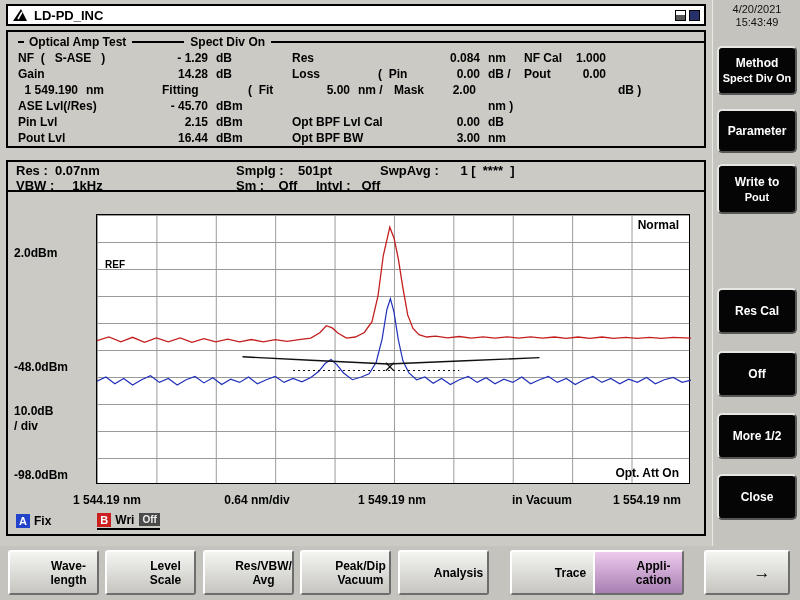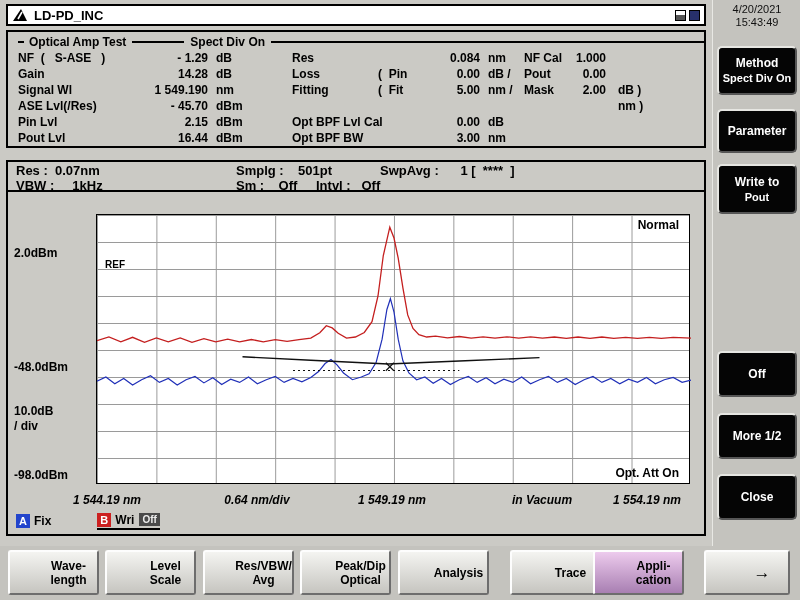--- a/index.html
+++ b/index.html
@@ -61,21 +61,21 @@
     background-image:
       linear-gradient(#9a9a9a 1px, transparent 1px),
       linear-gradient(90deg, #9a9a9a 1px, transparent 1px);
     background-size:59.4px 27px;
     border:1px solid #000;
   }
   .plot svg { position:absolute; left:0; top:0; }
   .ref  { position:absolute; left:8px;  top:44px;  font-size:10px; font-weight:bold; }
   .mode { position:absolute; right:10px; top:3px;  font-size:12px; font-weight:bold; }
   .att  { position:absolute; right:10px; bottom:3px; font-size:12px; font-weight:bold; }
-  .xlab { position:absolute; top:301px; transform:translateX(-50%); white-space:pre;font-style:italic; }
+  .xlab { position:absolute; top:301px; transform:translateX(-50%); white-space:pre; }
   .tstatus { position:absolute; left:8px; top:320px; height:18px; display:flex; align-items:center; }
   .badge { display:inline-block; width:14px; height:14px; line-height:14px; text-align:center;
            color:#fff; font-size:11px; font-weight:bold; }
   .badge.a { background:#2244cc; }
   .badge.b { background:#cc2020; }
   .tlabel { margin-left:4px; font-size:12px; font-weight:bold; }
   .bgroup { display:inline-flex; align-items:center; margin-left:46px;
             border-bottom:2px solid #000; padding-bottom:1px; }
   .chip { margin-left:5px; background:#4a4a4a; color:#eee; font-size:10px; font-weight:bold;
           padding:0 3px; line-height:13px; }
@@ -150,21 +150,20 @@
     <span class="pl-u">dB</span>
     <span class="pr-l">Loss</span>
     <span class="pr-p">(  Pin</span>
     <span class="pr-v">0.00</span>
     <span class="pr-u">dB /</span>
     <span class="pr-l2">Pout</span>
     <span class="pr-v2">0.00</span>
     <span class="pr-u2">dB )</span>
   </div>
   <div class="prow">
-    <span class="pl-l">Signal Wl</span>
     <span class="pl-v">1 549.190</span>
     <span class="pl-u">nm</span>
     <span class="pr-l">Fitting</span>
     <span class="pr-p">(  Fit</span>
     <span class="pr-v">5.00</span>
     <span class="pr-u">nm /</span>
     <span class="pr-l2">Mask</span>
     <span class="pr-v2">2.00</span>
     <span class="pr-u2">nm )</span>
   </div>
@@ -267,20 +266,24 @@
     <span class="l2">Spect Div On</span>
   </div>
   <div class="skey" style="top:109px;height:44px">
     <span class="l1">Parameter</span>
 
   </div>
   <div class="skey" style="top:164px;height:50px">
     <span class="l1">Write to</span>
     <span class="l2">Pout</span>
   </div>
+  <div class="skey" style="top:288px;height:46px">
+    <span class="l1">Res Cal</span>
+
+  </div>
   <div class="skey" style="top:351px;height:46px">
     <span class="l1">Off</span>
 
   </div>
   <div class="skey" style="top:413px;height:46px">
     <span class="l1">More 1/2</span>
 
   </div>
   <div class="skey" style="top:474px;height:46px">
     <span class="l1">Close</span>
@@ -296,21 +299,21 @@
   <div class="bkey" style="left:105px">
     <span class="l1">Level</span>
     <span class="l2">Scale</span>
   </div>
   <div class="bkey" style="left:203px">
     <span class="l1">Res/VBW/</span>
     <span class="l2">Avg</span>
   </div>
   <div class="bkey" style="left:300px">
     <span class="l1">Peak/Dip</span>
-    <span class="l2">Optical</span>
+    <span class="l2">Vacuum</span>
   </div>
   <div class="bkey" style="left:398px">
     <span class="l1">Analysis</span>
 
   </div>
   <div class="bkey" style="left:510px">
     <span class="l1">Trace</span>
 
   </div>
   <div class="bkey active" style="left:593px">

